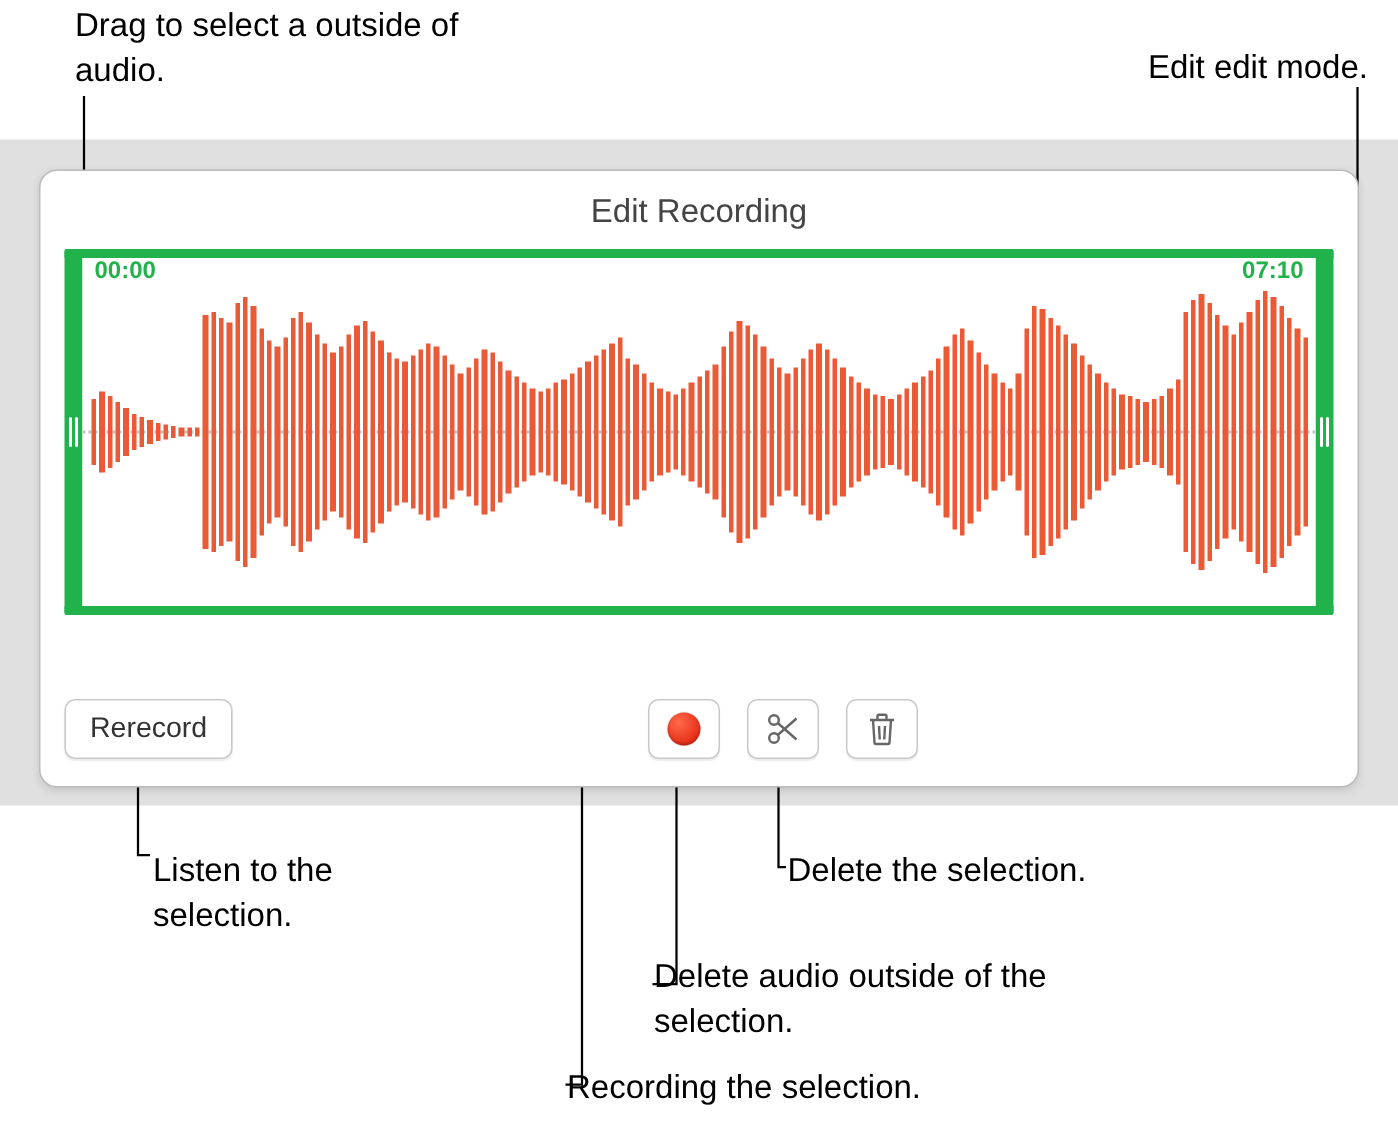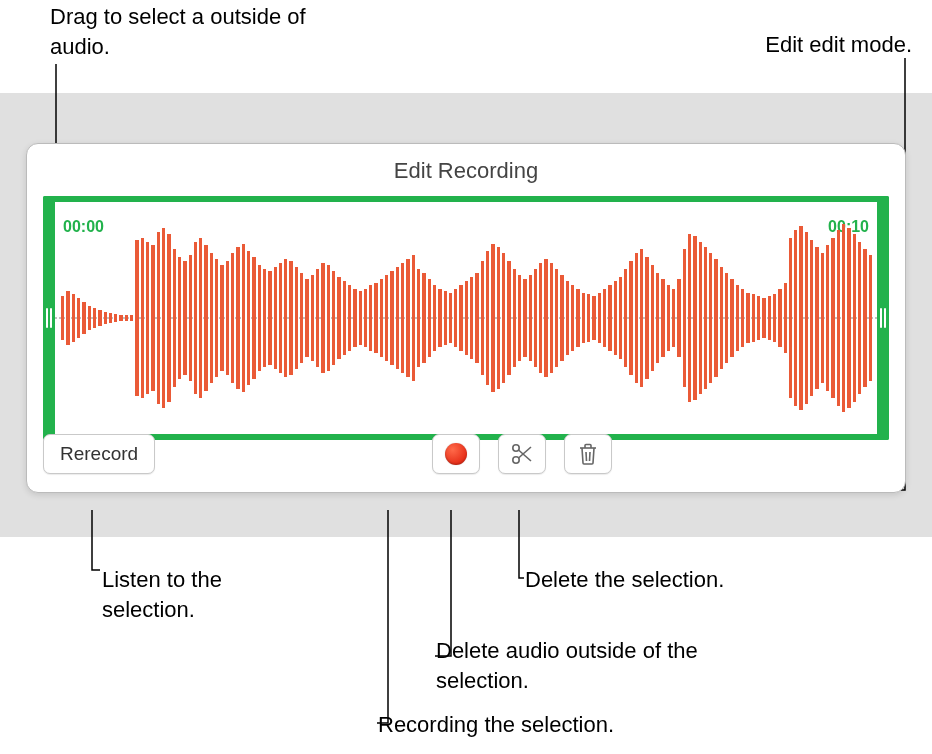--- a/index.html
+++ b/index.html
@@ -6,39 +6,38 @@
   html, body { width: 932px; height: 754px; background: #fff; font-family: -apple-system, Helvetica, Arial, sans-serif; position: relative; }
   
   .callout { position: absolute; font-size: 22px; color: #000; line-height: 1.35; }
   .callout.right { text-align: right; }
   
   .leader { position: absolute; pointer-events: none; }
   
   .bg-band { position: absolute; left: 0; right: 0; top: 93px; height: 444px; background: #e0e0e0; }
   
   .panel {
-    position: absolute; left: 26px; top: 113px; width: 880px; height: 350px;
+    position: absolute; left: 26px; top: 113px; width: 880px; height: 412px;
     background: #fff; border-radius: 12px; border: 1px solid #bbb;
     box-shadow: 0 2px 6px rgba(0,0,0,0.12);
     overflow: hidden;
-    margin-top: 30px;
   }
   .panel-title { text-align: center; font-size: 22px; font-weight: 400; color: #444; padding: 14px 0 12px; }
   
   .wave-wrap { position: relative; margin: 0 16px; height: 244px; }
   .wave-border-top, .wave-border-bottom { position: absolute; left: 0; right: 0; height: 6px; background: #22b24c; }
   .wave-border-top { top: 0; border-radius: 2px 2px 0 0; }
   .wave-border-bottom { bottom: 0; border-radius: 0 0 2px 2px; }
   .wave-handle { position: absolute; top: 0; bottom: 0; width: 12px; background: #22b24c; cursor: ew-resize; display:flex; align-items:center; justify-content:center; }
   .wave-handle.left { left: 0; border-radius: 2px 0 0 2px; }
   .wave-handle.right { right: 0; border-radius: 0 2px 2px 0; }
   .wave-handle .grip { display:flex; gap:2px; }
   .wave-handle .grip span { width:2px; height:20px; background:#fff; border-radius:1px; }
   .wave-area { position: absolute; left: 12px; right: 12px; top: 6px; bottom: 6px; background: #fff; overflow: hidden; }
-  .time-start, .time-end { position: absolute; top: 16px; font-size: 16px; font-weight: 600; color: #22b24c; }
+  .time-start, .time-end { position: absolute; top: 0; font-size: 16px; font-weight: 600; color: #22b24c; }
   .time-start { left: 8px; }
   .time-end { right: 8px; }
   .midline { position: absolute; top: 50%; left: -20px; right: -20px; height: 0; border-top: 2px dotted #c2c2c2; transform: translateY(-1px); }
   .bars { position: absolute; left: 6px; right: 6px; top: 18px; bottom: 18px; display: flex; align-items: center; gap: 2px; }
   .bars span { flex: 1 1 0; background: #ea5a37; min-width: 1px; }
   
   .toolbar { position: absolute; left: 16px; right: 16px; bottom: 16px; height: 44px; display: flex; align-items: center; }
   .btn {
     height: 40px; border-radius: 7px; background: #fff; border: 1px solid #c9c9c9;
     box-shadow: inset 0 1px 0 #fff, 0 1px 1px rgba(0,0,0,0.08);
@@ -92,21 +91,21 @@
         </div>
     </div>
     <div class="wave-handle right">
       <div class="grip">
           <span></span>
           <span></span>
         </div>
     </div>
     <div class="wave-area">
       <div class="time-start">00:00</div>
-      <div class="time-end">00:10</div>
+      <div class="time-end">07:10</div>
       <div class="midline"></div>
       <div class="bars" id="wave-bars">
           <span style="height: 22%;"></span>
           <span style="height: 28%;"></span>
           <span style="height: 24%;"></span>
           <span style="height: 20%;"></span>
           <span style="height: 16%;"></span>
           <span style="height: 12%;"></span>
           <span style="height: 10%;"></span>
           <span style="height: 8%;"></span>

